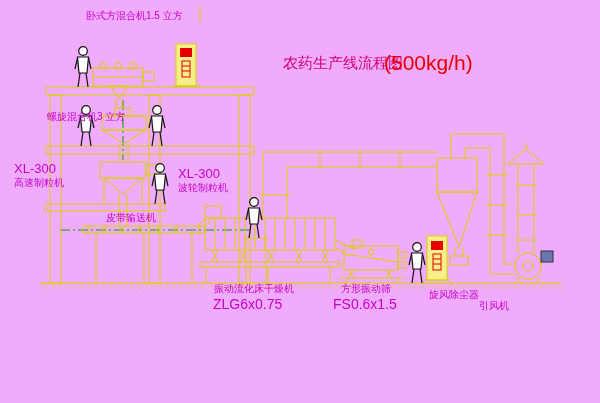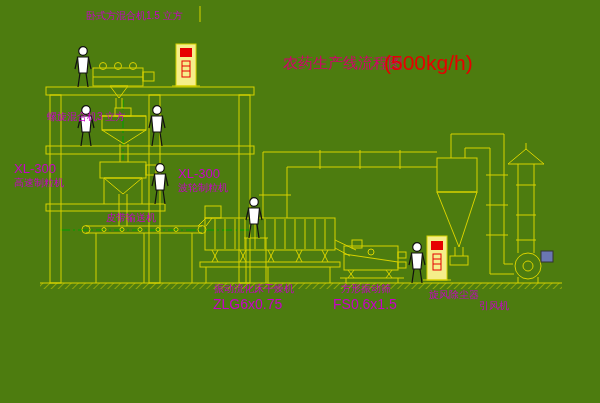--- a/index.html
+++ b/index.html
@@ -1,16 +1,16 @@
 <!DOCTYPE html>
 <html><head>
 <meta charset="utf-8">
 <style>
   html,body{margin:0;padding:0;background:#ffffff;}
-  .stage{position:relative;width:600px;height:403px;background:#4d7c0f;overflow:hidden;
+  .stage{position:relative;width:600px;height:403px;background:#f0abfc;overflow:hidden;
          font-family:"Liberation Sans",sans-serif;}
   svg text{font-family:"Liberation Sans",sans-serif;}
   .lbl{fill:#c800c8;font-size:10px;}
   .lbl-md{fill:#c800c8;font-size:13px;}
   .model{fill:#c800c8;font-size:14px;}
   .title-cn{fill:#d4006e;font-size:15px;}
   .title-cap{fill:#e60000;font-size:21px;}
   .yline{stroke:#d8d200;stroke-width:1;fill:none;}
   .yfill{stroke:#d8d200;stroke-width:1;fill:#f5ee8a;}
   .red{stroke:#e60000;stroke-width:1;fill:none;}

